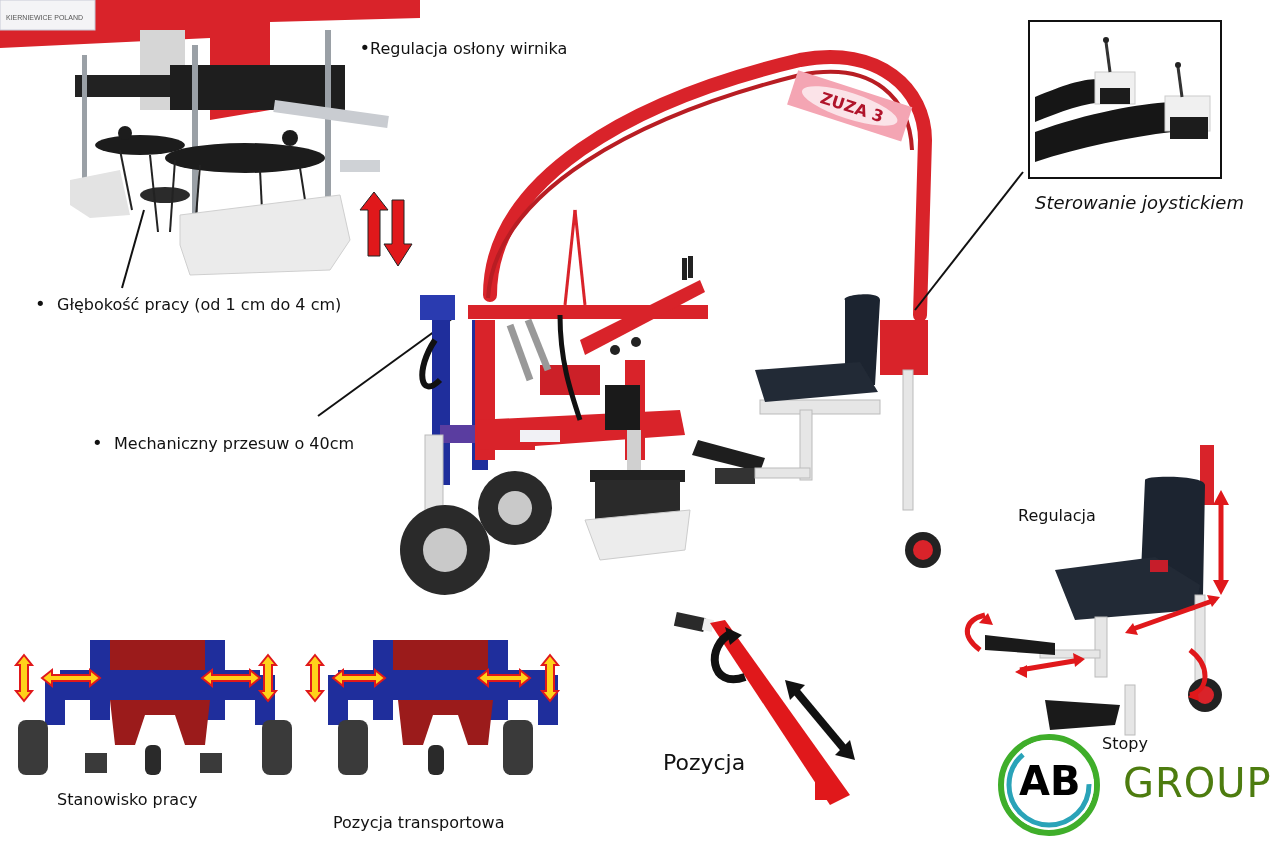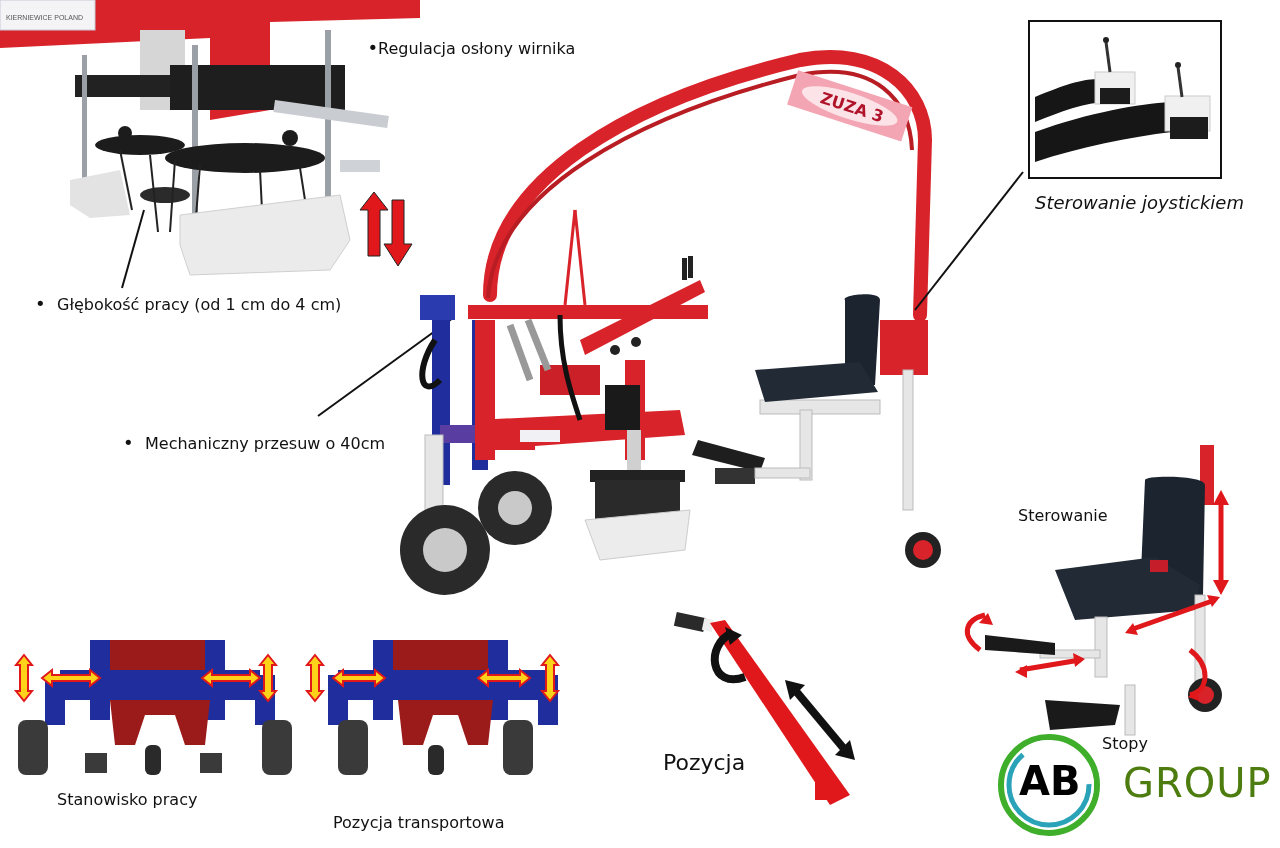--- a/index.html
+++ b/index.html
@@ -54,31 +54,31 @@
     <rect x="340" y="160" width="40" height="12" fill="#cfd2d6"></rect>
     <rect x="275" y="100" width="115" height="12" fill="#c9ccd1" transform="rotate(8 275 100)"></rect>
   </svg>
 </div>
 
 <svg width="60" height="80" style="left:358px;top:192px;">
   <polygon points="16,0 30,18 22,18 22,64 10,64 10,18 2,18" fill="#e0181b" stroke="#222" stroke-width="1"></polygon>
   <polygon points="34,8 46,8 46,52 54,52 40,74 26,52 34,52" fill="#e0181b" stroke="#222" stroke-width="1"></polygon>
 </svg>
 
-<div class="label bullet" style="left:356px;top:37px;text-align:right;">Regulacja osłony wirnika</div>
+<div class="label bullet" style="left:348px;top:37px;text-align:right;">Regulacja osłony wirnika</div>
 
 <svg width="40" height="80" style="left:118px;top:210px;">
   <line x1="26" y1="0" x2="4" y2="78" stroke="#111" stroke-width="2"></line>
 </svg>
 <div class="label bullet" style="left:35px;top:293px;font-size:16px;">Głębokość pracy (od 1 cm do 4 cm)</div>
 
 <svg width="140" height="100" style="left:318px;top:318px;">
   <line x1="135" y1="0" x2="0" y2="98" stroke="#111" stroke-width="2"></line>
 </svg>
-<div class="label bullet" style="left:123px;top:432px;">Mechaniczny przesuw o 40cm</div>
+<div class="label bullet" style="left:92px;top:432px;">Mechaniczny przesuw o 40cm</div>
 
 <svg width="560" height="540" style="left:380px;top:40px;">
 
   <path d="M110,255 C110,140 250,60 420,20 C500,5 545,50 545,100 L540,275" fill="none" stroke="#d9232a" stroke-width="14" stroke-linecap="round"></path>
   <path d="M108,258 C115,150 260,75 420,35 C495,20 530,60 532,110" fill="none" stroke="#b81d23" stroke-width="4"></path>
 
   <g transform="rotate(18 470 65)">
     <rect x="410" y="48" width="120" height="36" fill="#f4a5b3"></rect>
     <ellipse cx="470" cy="66" rx="50" ry="13" fill="#fbe3e8"></ellipse>
     <text x="440" y="72" font-size="16" font-weight="bold" fill="#b0142b" font-family="DejaVu Sans, sans-serif">ZUZA 3</text>
@@ -156,21 +156,21 @@
     <rect x="140" y="95" width="38" height="22" fill="#1c1c1c"></rect>
     <line x1="152" y1="75" x2="148" y2="45" stroke="#333" stroke-width="3"></line>
       <circle cx="148" cy="43" r="3" fill="#222"></circle>
   </svg>
 </div>
 <svg width="110" height="140" style="left:915px;top:172px;">
   <line x1="108" y1="0" x2="0" y2="138" stroke="#111" stroke-width="2"></line>
 </svg>
 <div class="label italic" style="left:1035px;top:192px;">Sterowanie joystickiem</div>
 
-<div class="label" style="left:1018px;top:506px;">Sterowanie</div>
+<div class="label" style="left:1018px;top:506px;">Regulacja</div>
 <svg width="280" height="290" style="left:955px;top:445px;">
   <rect x="245" y="0" width="14" height="60" fill="#d9232a"></rect>
   <path d="M190,35 C190,30 250,30 250,40 L248,150 L185,150 Z" fill="#1c2430"></path>
   <path d="M100,125 L200,112 L245,140 L240,165 L120,175 Z" fill="#222a36"></path>
   <rect x="195" y="115" width="18" height="12" fill="#c61d2a"></rect>
   <rect x="240" y="150" width="10" height="110" fill="#e6e6e6" stroke="#bbb"></rect>
   <rect x="140" y="172" width="12" height="60" fill="#e6e6e6" stroke="#bbb"></rect>
   <rect x="85" y="205" width="60" height="8" fill="#e6e6e6" stroke="#bbb"></rect>
   <rect x="170" y="240" width="10" height="50" fill="#e6e6e6" stroke="#bbb"></rect>
   <polygon points="30,190 100,198 100,210 30,205" fill="#1a1a1a"></polygon>

